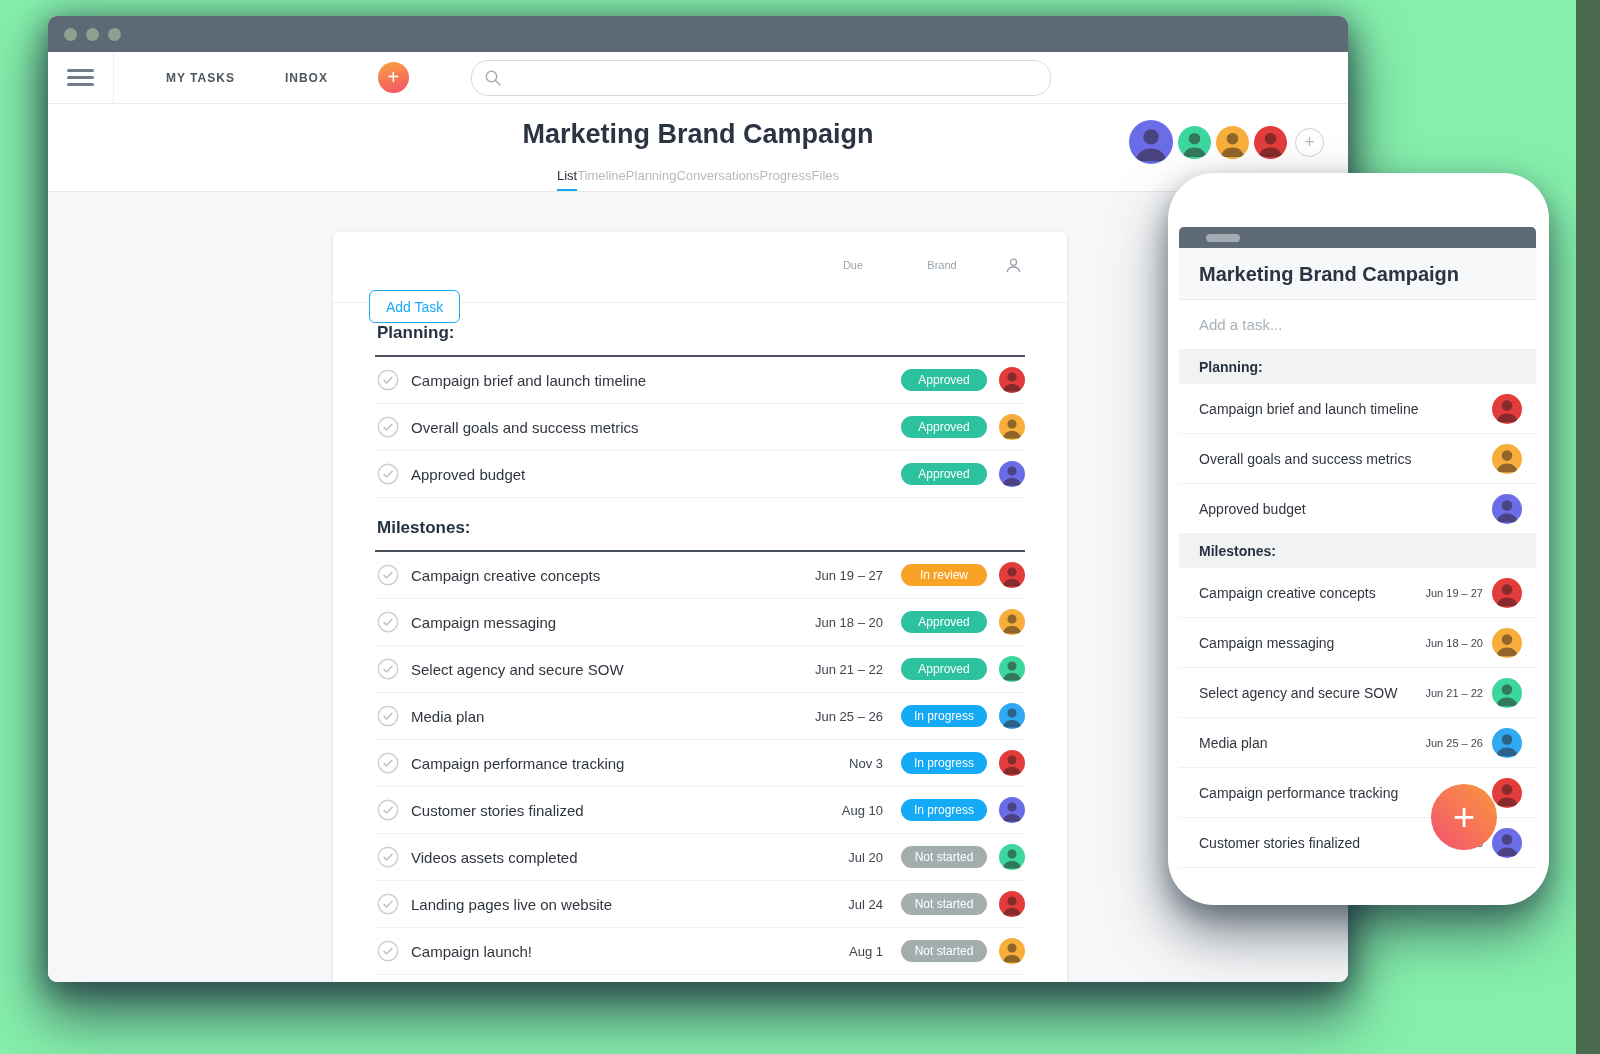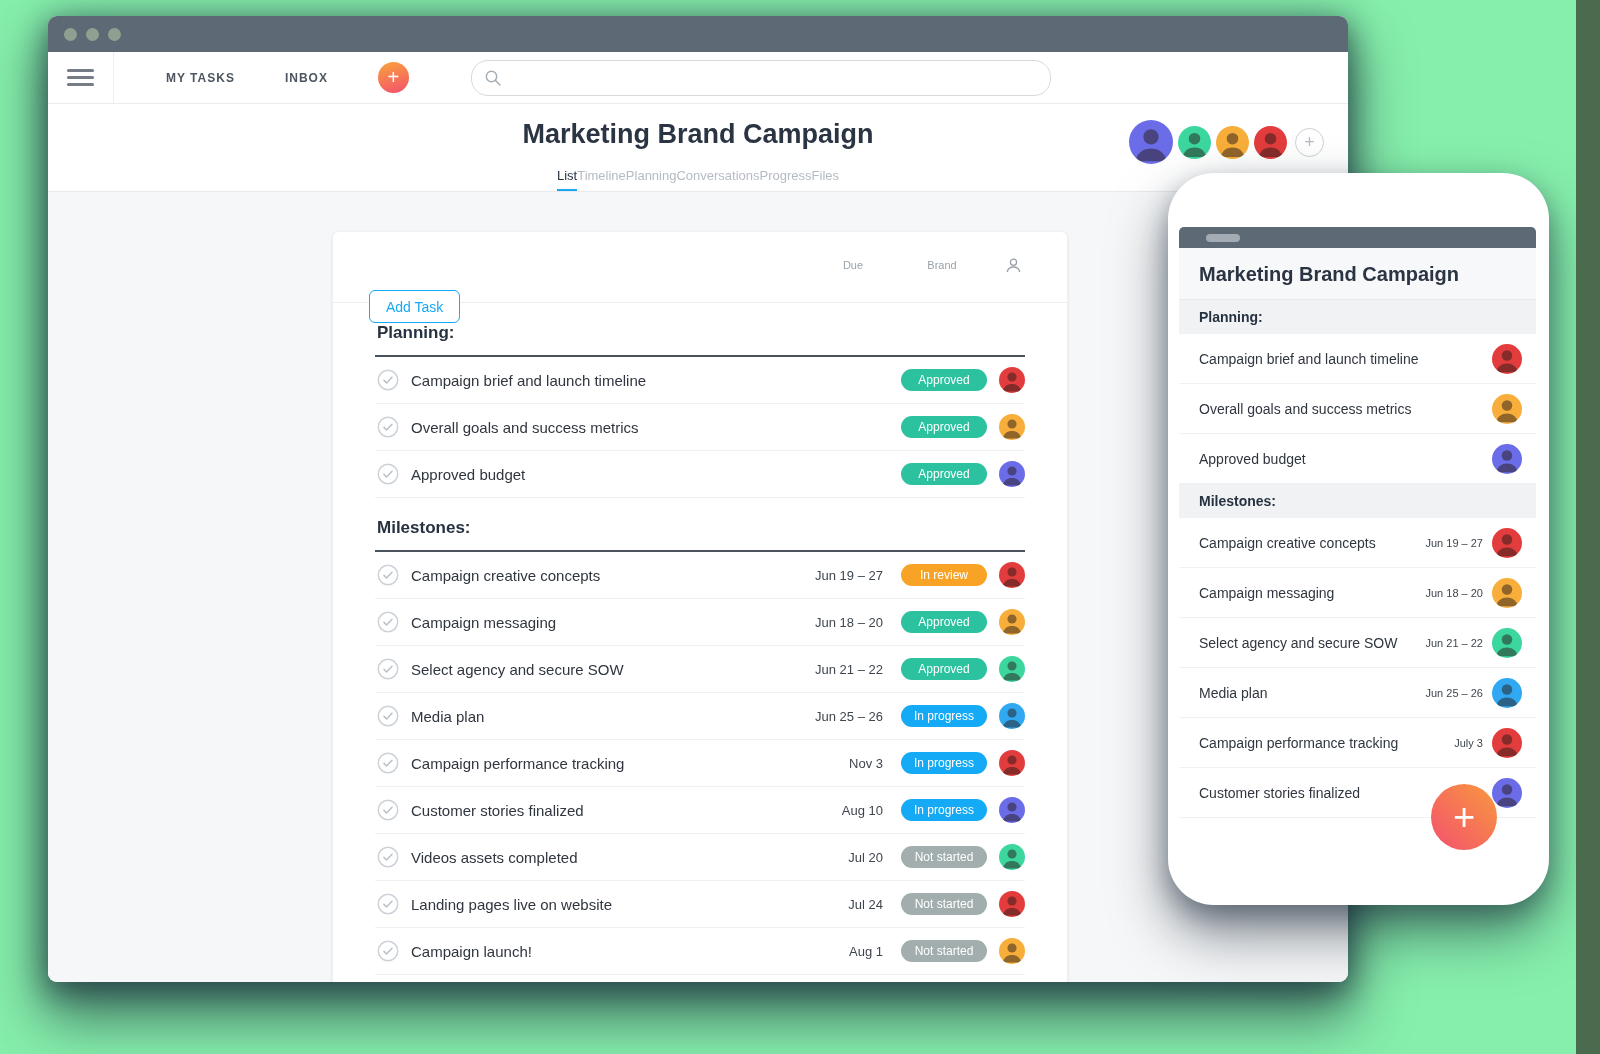--- a/index.html
+++ b/index.html
@@ -371,20 +371,21 @@
       </div>
     </div>
   </div>
 
   <div class="phone">
     <div class="screen">
       <div class="statusbar">
         <span class="speaker"></span>
       </div>
       <div class="m-title">Marketing Brand Campaign</div>
+      <div class="m-add">Add a task...</div>
       <div id="screen-body">
           <div class="m-sec">Planning:</div>
           <div class="m-row">
             <span class="m-name">Campaign brief and launch timeline</span>
             <div class="avatar m-avatar" style="background: rgb(226, 60, 60);">
               <svg viewBox="0 0 24 24">
                 <circle cx="12" cy="9.2" r="4.2" fill="rgba(40,28,24,.5)"></circle>
                 <path d="M3.5 22.5c.9-4.6 4.3-6.9 8.5-6.9s7.6 2.3 8.5 6.9z" fill="rgba(40,28,24,.5)"></path>
               </svg>
             </div>

